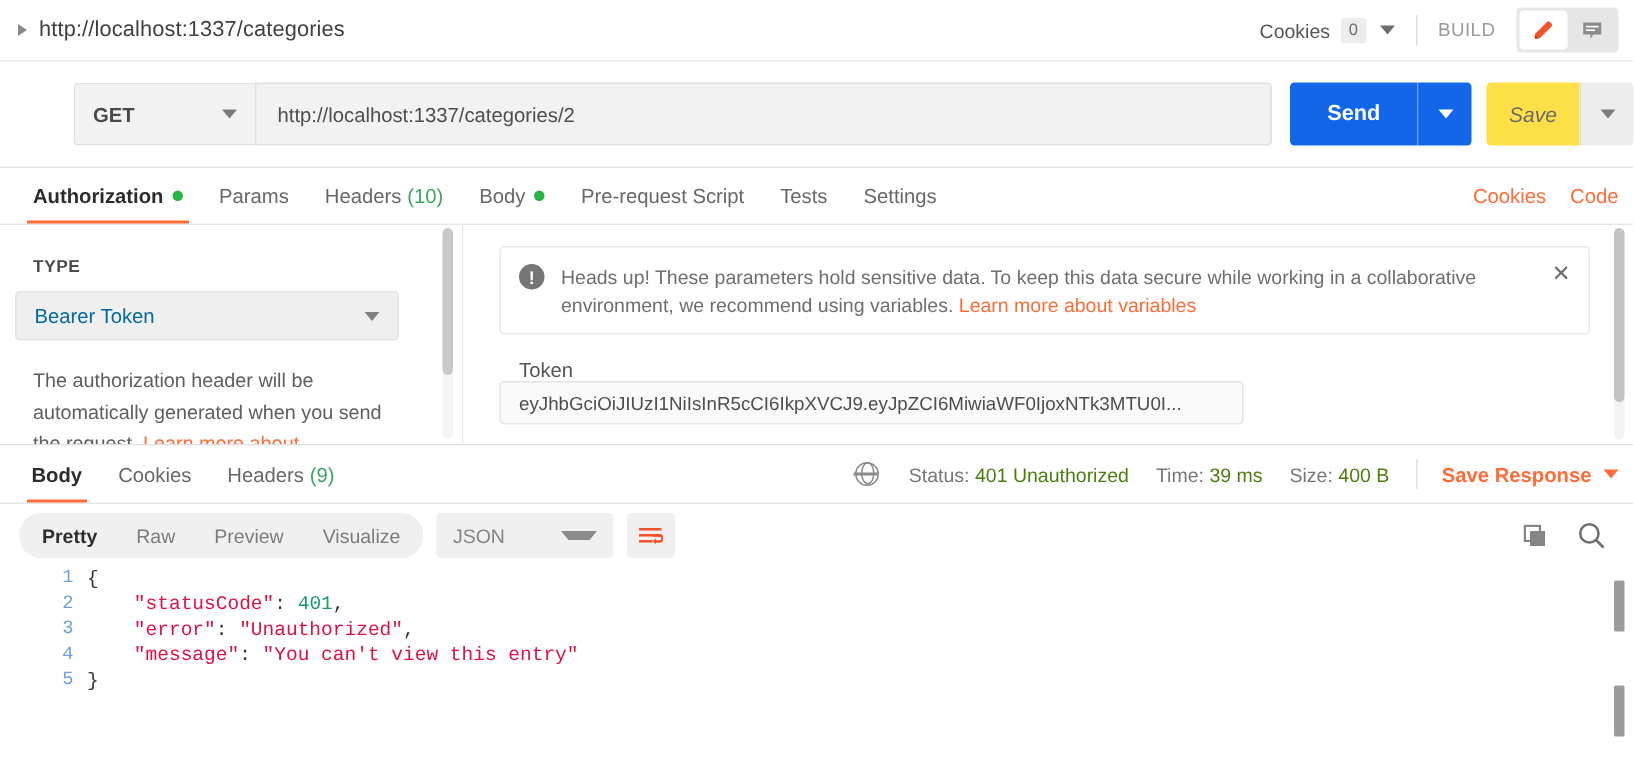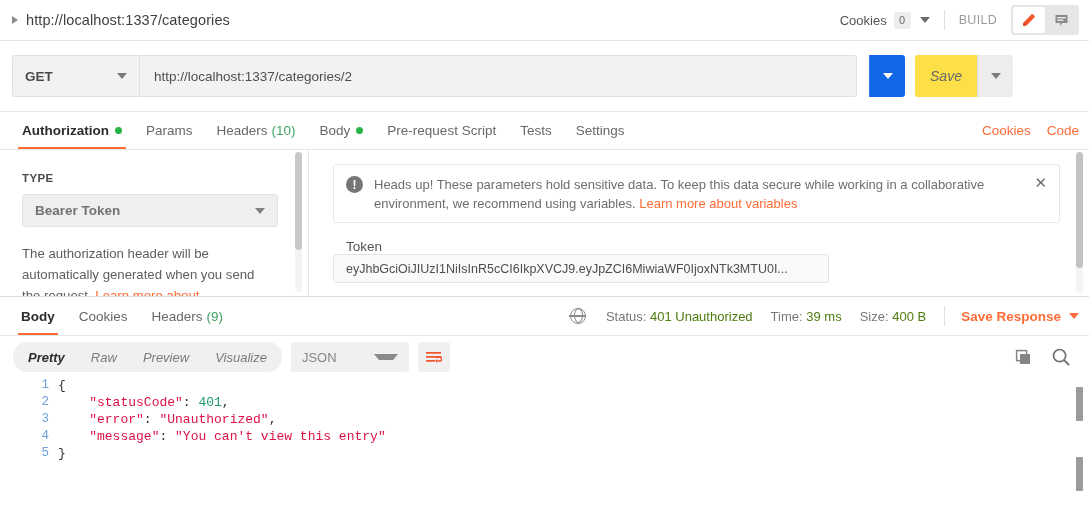--- a/index.html
+++ b/index.html
@@ -85,20 +85,21 @@
   }
   .icon-btn.active { background: #ffffff; }
 
   
   .urlbar {
     position: absolute; left: 0; top: 41px;
     width: 1089px; height: 71px;
     background: #ffffff;
     display: flex; align-items: center;
     border-bottom: 1px solid #e8e8e8;
+    padding-left: 37px;
   }
   .method-box {
     margin-left: 12px;
     width: 127px; height: 42px;
     background: #f2f2f2;
     border: 1px solid #e0e0e0;
     border-right: none;
     border-radius: 3px 0 0 3px;
     display: flex; align-items: center;
     padding: 0 12px;
@@ -208,28 +209,28 @@
     background: #ffffff;
     overflow: hidden;
   }
   .type-label {
     position: absolute; left: 22px; top: 22px;
     font-size: 11.5px; font-weight: 700;
     letter-spacing: .4px;
     color: #4a4a4a;
   }
   .type-select {
-    position: absolute; left: 22px; top: 44px;
+    position: absolute; left: 10px; top: 44px;
     width: 256px; height: 33px;
     background: #efefef;
     border: 1px solid #e4e4e4;
     border-radius: 3px;
     display: flex; align-items: center;
     padding: 0 12px;
-    font-size: 13.5px; color: #737373; font-weight: bold;
+    font-size: 13.5px; color: #0369a1;
   }
   .type-caret {
     margin-left: auto;
     width: 0; height: 0;
     border-left: 5px solid transparent;
     border-right: 5px solid transparent;
     border-top: 6px solid #808080;
   }
   .auth-desc {
     position: absolute; left: 22px; top: 93px;
@@ -411,21 +412,20 @@
     width: 1089px; height: 40px;
     display: flex; align-items: center;
   }
   .seg {
     margin-left: 13px;
     height: 30px;
     background: #f0f0f0;
     border-radius: 14px;
     display: flex; align-items: center;
     padding: 0 2px;
-    font-style: italic;
   }
   .seg-item {
     height: 26px; padding: 0 13px;
     display: flex; align-items: center;
     font-size: 13px; color: #7b7b7b;
     border-radius: 3px;
   }
   .seg-item.active { color: #2d2d2d; font-weight: 600; }
   .lang-seg {
     margin-left: 9px;
@@ -529,20 +529,21 @@
     </div>
   </div>
 
   <div class="urlbar">
     <div class="method-box">
       <span class="method-text">GET</span>
       <span class="method-caret"></span>
     </div>
     <div class="url-input">http://localhost:1337/categories/2</div>
     <div class="send-group">
+      <div class="send-btn">Send</div>
       <div class="send-caret-btn">
         <span class="send-caret"></span>
       </div>
     </div>
     <div class="save-group">
       <div class="save-btn">Save</div>
       <div class="save-caret-btn">
         <span class="save-caret"></span>
       </div>
     </div>

